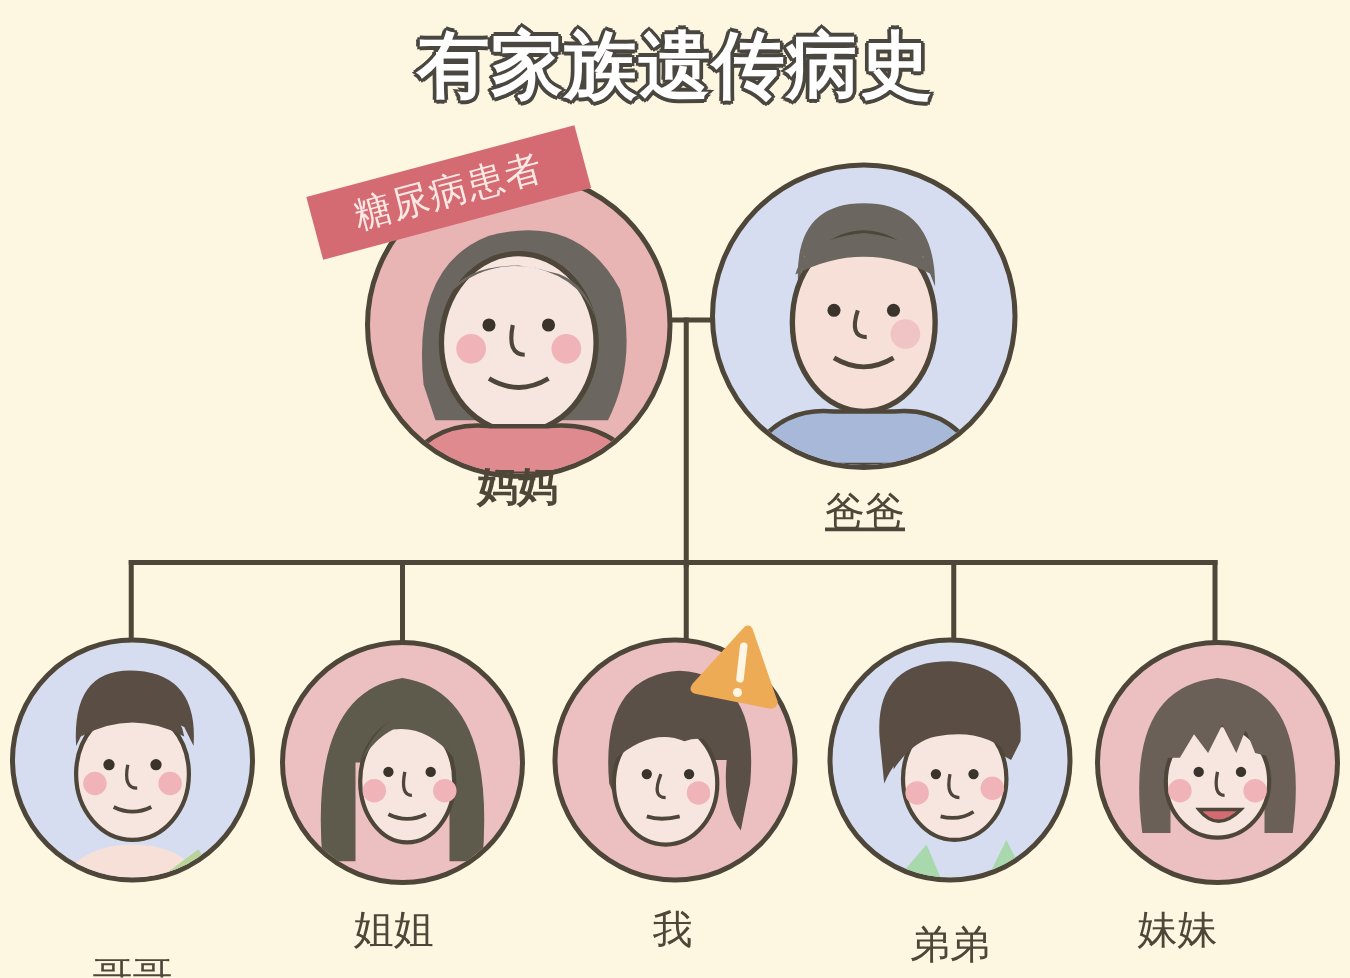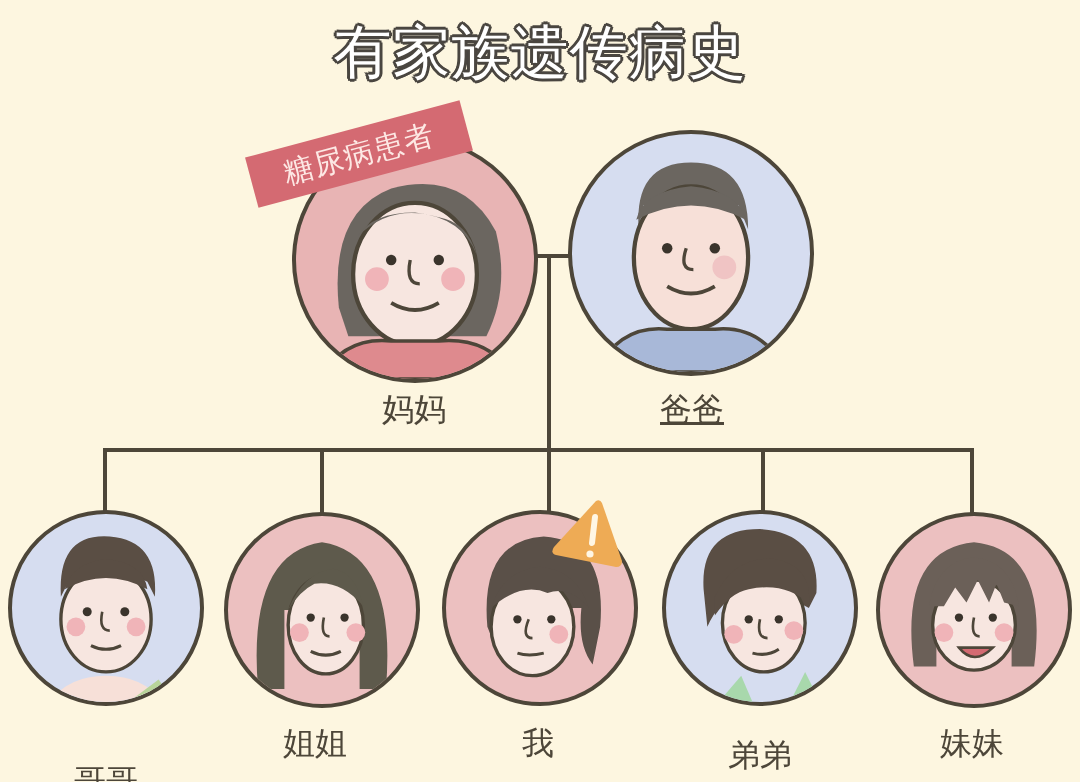--- a/index.html
+++ b/index.html
@@ -1,17 +1,17 @@
 <!DOCTYPE html>
 <html><head>
 <meta charset="utf-8">
 <style>
   html,body{margin:0;padding:0;}
   body{width:1080px;height:782px;background:#fdf6e0;position:relative;overflow:hidden;font-family:"DejaVu Sans",sans-serif;}
-  .title{position:absolute;left:0;top:14px;width:1080px;text-align:center;font-size:58px;font-weight:normal;color:#ffffff;letter-spacing:1px;
+  .title{position:absolute;left:0;top:14px;width:1080px;text-align:center;font-size:58px;font-weight:bold;color:#ffffff;letter-spacing:1px;
     -webkit-text-stroke:3px #4a4640;paint-order:stroke fill;
     text-shadow:0 0 0 #4a4640,2px 2px 0 #4a4640,-2px -2px 0 #4a4640,2px -2px 0 #4a4640,-2px 2px 0 #4a4640,3px 0 0 #4a4640,-3px 0 0 #4a4640,0 3px 0 #4a4640,0 -3px 0 #4a4640;}
   .line{position:absolute;background:#4d4639;}
   .person{position:absolute;}
   .avatar{position:absolute;border-radius:50%;border:4px solid #4d4639;box-sizing:border-box;overflow:hidden;}
   .avatar svg{position:absolute;left:0;top:0;width:100%;height:100%;}
   .label{position:absolute;text-align:center;font-size:32px;color:#4d4639;}
   .tag{position:absolute;left:248px;top:128px;width:222px;height:52px;background:#d46a72;color:#fde8e4;font-size:30px;line-height:52px;text-align:center;transform:rotate(-15deg);transform-origin:center;letter-spacing:1px;}
   .warn{position:absolute;left:548px;top:497px;width:76px;height:78px;}
 </style>
@@ -38,21 +38,21 @@
       <circle cx="40" cy="50" r="2.2" fill="#3a342c"></circle>
         <circle cx="60" cy="50" r="2.2" fill="#3a342c"></circle>
       <circle cx="34" cy="58" r="5" fill="#f0b4b8"></circle>
         <circle cx="66" cy="58" r="5" fill="#f0b4b8"></circle>
       <path d="M48 50 Q46 60 52 60" fill="none" stroke="#4d4639" stroke-width="1.4"></path>
       <path d="M40 68 Q50 74 60 68" fill="none" stroke="#4d4639" stroke-width="1.6"></path>
       <path d="M10 100 Q20 82 40 84 L60 84 Q82 82 92 100 Z" fill="#de8a8e" stroke="#4d4639" stroke-width="1.5"></path>
     </svg>
   </div>
   <div class="tag">糖尿病患者</div>
-  <div class="label" style="left:334px;top:388px;width:160px;">妈妈</div>
+  <div class="label" style="left:334px;top:368px;width:160px;font-weight:bold;">妈妈</div>
 </div>
 
 <div class="person">
   <div class="avatar" style="left:568px;top:130px;width:246px;height:246px;background:#d6ddf0;">
     <svg viewBox="0 0 100 100">
       <path d="M28 40 Q26 12 50 12 Q74 12 74 40 L70 30 Q50 22 30 30 Z" fill="#6b6660"></path>
       <ellipse cx="50" cy="52" rx="24" ry="30" fill="#f7e0d8" stroke="#4d4639" stroke-width="1.8"></ellipse>
       <path d="M27 36 Q50 24 73 36 Q70 24 50 22 Q30 24 27 36Z" fill="#6b6660"></path>
       <circle cx="40" cy="48" r="2.2" fill="#3a342c"></circle>
         <circle cx="60" cy="48" r="2.2" fill="#3a342c"></circle>
@@ -148,14 +148,14 @@
       <ellipse cx="50" cy="58" rx="22" ry="24" fill="#f7e6e0" stroke="#4d4639" stroke-width="1.8"></ellipse>
       <path d="M26 48 Q30 24 50 22 Q70 24 74 48 L66 46 L62 36 L58 46 L52 34 L46 46 L40 38 L34 48Z" fill="#6b6058"></path>
       <circle cx="42" cy="54" r="2.2" fill="#3a342c"></circle>
         <circle cx="60" cy="54" r="2.2" fill="#3a342c"></circle>
       <circle cx="34" cy="62" r="5" fill="#f0b4b8"></circle>
         <circle cx="66" cy="62" r="5" fill="#f0b4b8"></circle>
       <path d="M50 54 Q48 64 53 64" fill="none" stroke="#4d4639" stroke-width="1.4"></path>
       <path d="M42 70 Q50 80 60 70 Z" fill="#d46a72" stroke="#4d4639" stroke-width="1.4"></path>
     </svg>
   </div>
-  <div class="label" style="left:892px;top:722px;width:160px;">妹妹</div>
+  <div class="label" style="left:862px;top:722px;width:160px;">妹妹</div>
 </div>
 
 </body></html>

